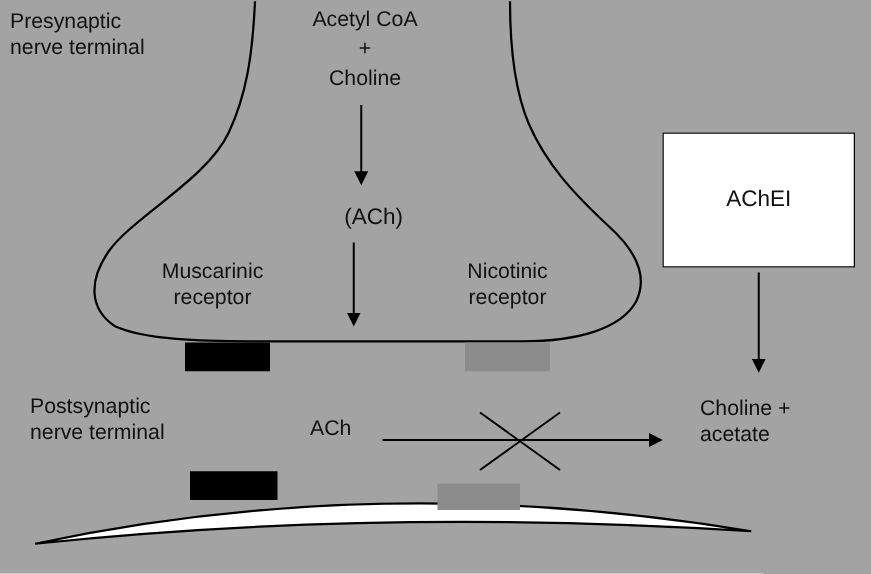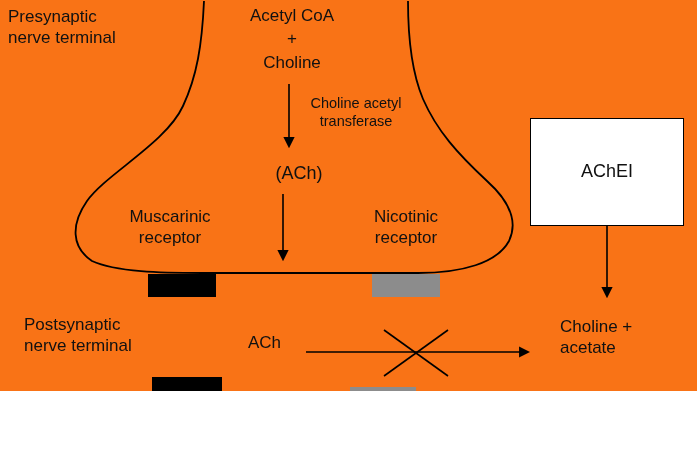--- a/index.html
+++ b/index.html
@@ -3,22 +3,22 @@
 <meta charset="utf-8">
 <style>
   html, body {
     margin: 0;
     padding: 0;
     background: #ffffff;
   }
   .canvas {
     position: relative;
     width: 697px;
-    height: 391px;
-    background: #f97316;
+    height: 459px;
+    background: #a3a3a3;
     font-family: "Liberation Sans", sans-serif;
     color: #111111;
     overflow: hidden;
   }
   .canvas svg {
     position: absolute;
     left: 0;
     top: 0;
   }
   .txt {
@@ -37,21 +37,20 @@
     top: 106px;
     width: 152px;
     height: 106px;
     border: 1.6px solid #000;
     background: #ffffff;
     display: flex;
     flex-direction: column;
     align-items: center;
     justify-content: center;
     text-align: center;
-    margin-top: 12px;
   }
   .achei-title {
     font-size: 18px;
     margin-bottom: 2px;
   }
   .achei-detail {
     font-size: 14.5px;
     line-height: 1.3;
     white-space: pre-line;
   }
@@ -95,22 +94,20 @@
 
   <div class="txt f17" style="left:8px; top:6px;">Presynaptic
 nerve terminal</div>
 
   <div class="txt f17 c" style="left:212px; top:5px; width:160px;">Acetyl CoA</div>
 
   <div class="txt f17 c" style="left:212px; top:28px; width:160px;">+</div>
 
   <div class="txt f17 c" style="left:212px; top:52px; width:160px;">Choline</div>
 
-  <div class="txt f14 c" style="left:296px; top:94px; width:120px;">Choline acetyl
-transferase</div>
 
   <div class="txt f18 c" style="left:239px; top:150px; width:120px;margin-top:12px;">(ACh)</div>
 
   <div class="txt f17 c" style="left:108px; top:206px; width:124px;">Muscarinic
 receptor</div>
 
   <div class="txt f17 c" style="left:344px; top:206px; width:124px;">Nicotinic
 receptor</div>
 
   <div class="achei-box">

